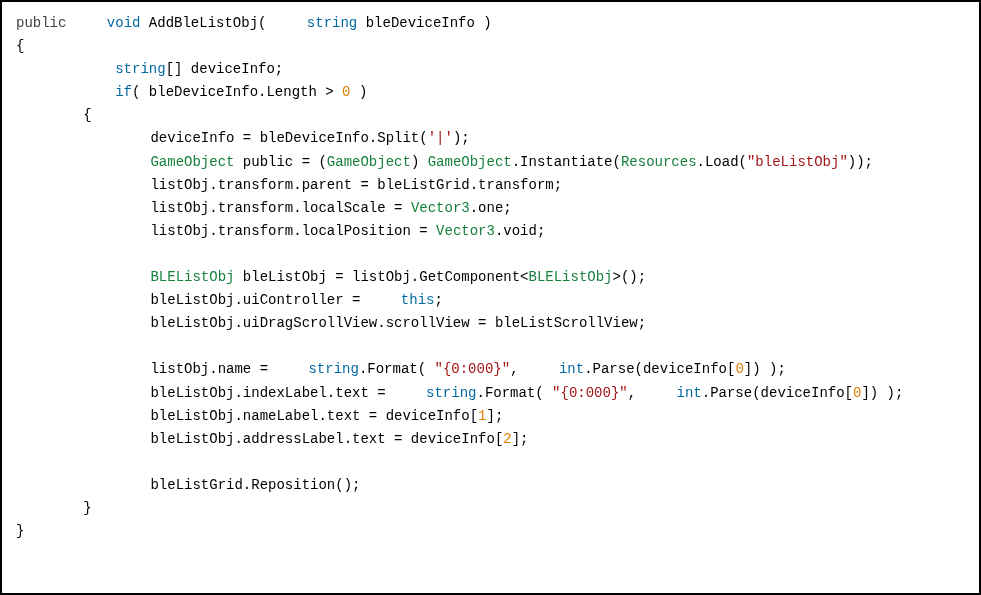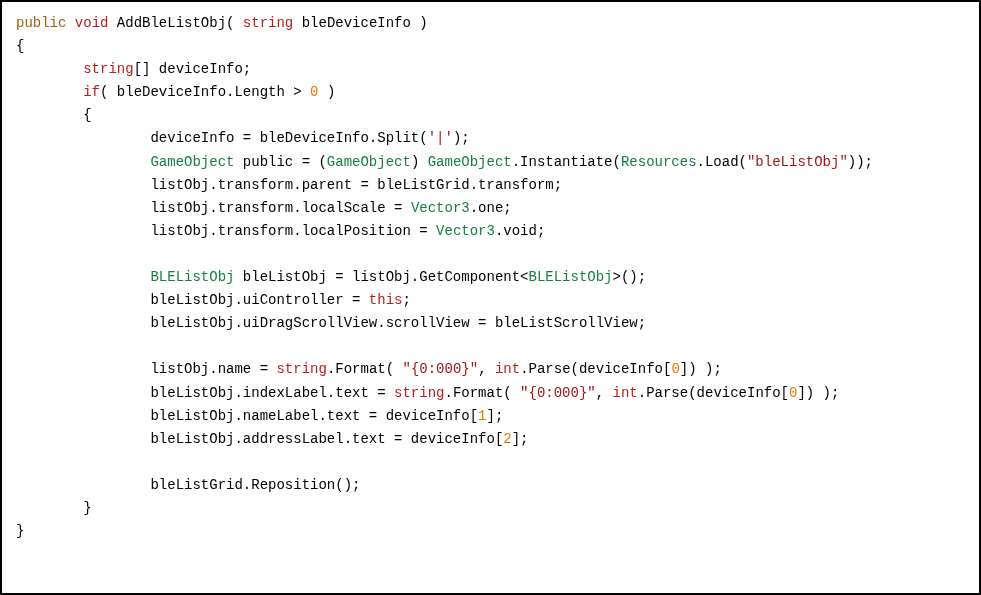--- a/index.html
+++ b/index.html
@@ -13,22 +13,22 @@
     height: 595px;
     border: 2px solid #000;
     padding: 10px 14px;
     font-family: Consolas, "Courier New", monospace;
     font-size: 14px;
     line-height: 1.65;
     color: #000;
     white-space: pre;
     overflow: hidden;
   }
-  .kw   { color: #b91c1c; } 
-  .mod  { color: #a16207; } 
+  .kw   { color: #0369a1; margin-left: 32px; } 
+  .mod  { color: #404040; } 
   .type { color: #15803d; } 
   .str  { color: #a31515; } 
   .chr  { color: #a31515; } 
   .num  { color: #e07c00; }
 </style>
 </head>
 <body>
 
 <div class="code-box"><span class="mod">public</span> <span class="kw">void</span><span> AddBleListObj( </span><span class="kw">string</span><span> bleDeviceInfo )</span>
 <span>{</span>

